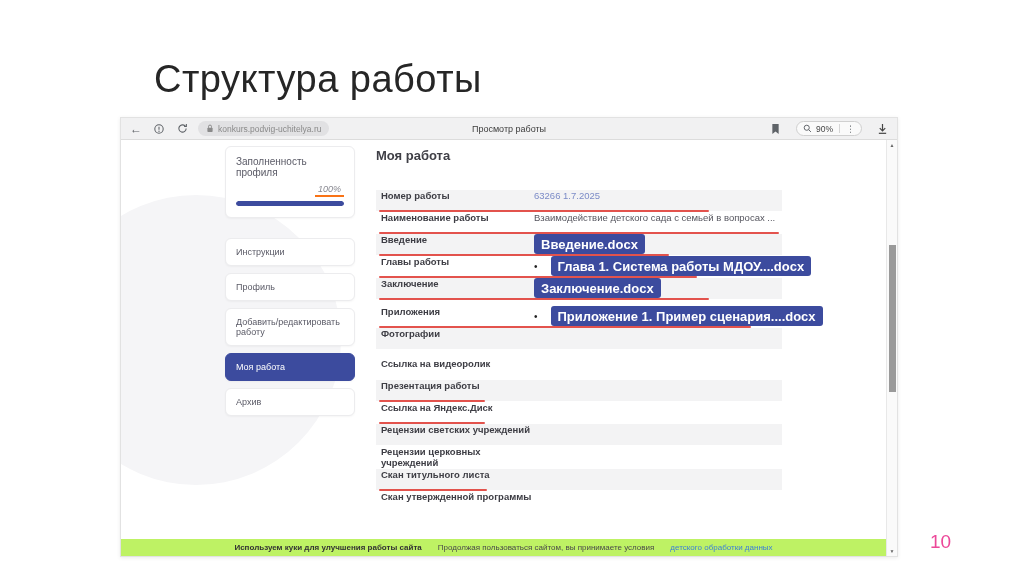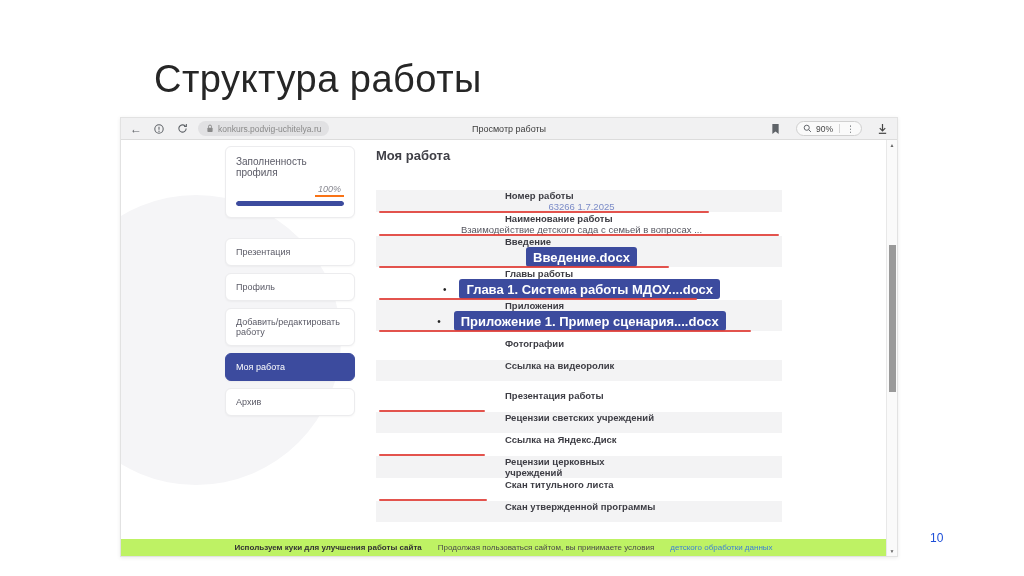--- a/index.html
+++ b/index.html
@@ -1,20 +1,20 @@
 <!DOCTYPE html>
 <html><head>
 <meta charset="utf-8">
 <style>
   * { margin:0; padding:0; box-sizing:border-box; }
   html,body { width:1024px; height:576px; background:#fff; font-family:"Liberation Sans", sans-serif; overflow:hidden; }
   .slide { position:relative; width:1024px; height:576px; background:#ffffff; }
 
   .slide-title { position:absolute; left:154px; top:58px; font-size:38px; font-weight:400; color:#262626; letter-spacing:0.5px; }
-  .page-number { position:absolute; left:930px; top:531px; font-size:12px; color:#1d4ed8; }
+  .page-number { position:absolute; left:930px; top:531px; font-size:19px; color:#ec4899; }
 
   
   .browser { position:absolute; left:120px; top:117px; width:778px; height:440px; background:#fff; border:1px solid #e2e2e2; box-shadow:0 1px 4px rgba(0,0,0,0.08); }
   .chrome { position:relative; height:22px; background:#f1f1f2; border-bottom:1px solid #dcdcdc; display:flex; align-items:center; padding:0 8px; gap:9px; }
   .chrome-icon { display:flex; align-items:center; justify-content:center; width:14px; height:14px; color:#5f6368; font-size:12px; line-height:1; cursor:pointer; flex:none; }
   .url-pill { display:flex; align-items:center; gap:4px; background:#e1e1e3; border-radius:9px; height:15px; padding:0 8px; font-size:8.5px; color:#8a8a8a; min-width:120px; }
   .tab-title { position:absolute; left:50%; transform:translateX(-50%); font-size:9px; color:#3c3c3c; }
   .chrome-right { margin-left:auto; display:flex; align-items:center; gap:13px; }
   .zoom-pill { display:flex; align-items:center; gap:4px; border:1px solid #d0d0d0; border-radius:9px; background:#fafafa; height:15px; padding:0 6px; font-size:8.5px; color:#444; }
   .zoom-pill .sep { width:1px; height:9px; background:#d5d5d5; margin:0 2px; }
@@ -31,21 +31,21 @@
   .profile-card { margin-bottom:20px; padding:9px 10px 11px; cursor:default; }
   .profile-title { font-size:10px; color:#5a5a66; }
   .percent-wrap { text-align:right; margin:6px 0 4px; }
   .percent { display:inline-block; font-size:9px; color:#8a8a92; border-bottom:2px solid #f97316; padding:0 3px 1px;font-style:italic; }
   .progress-track { height:5px; border-radius:3px; background:#e8e8ec; overflow:hidden; }
   .progress-fill { height:100%; background:#3c4b9e; border-radius:3px; }
 
   
   .content { position:absolute; left:255px; top:8px; width:406px; }
   .content-title { font-size:13px; font-weight:600; color:#3f3f46; margin-bottom:27px; }
-  .row { position:relative; display:flex; align-items:center; min-height:21px; padding-left:5px; margin-bottom:1px; font-size:9.5px; background:#fff;flex-direction:column; }
+  .row { position:relative; display:flex; align-items:flex-start; min-height:21px; padding-left:5px; margin-bottom:1px; font-size:9.5px; background:#fff; }
   .row:nth-child(odd) { background:#f3f3f4; }
   .row:nth-child(6) { margin-top:7px; }
   .row:nth-child(8) { margin-top:9px; }
   .row-label { flex:none; width:153px; font-weight:700; color:#3d3d44; }
   .row-value { display:flex; align-items:center; }
   .bullet { color:#222; margin-right:13px; font-size:10px; }
   .val { color:#55555e; }
   .link { color:#7b8bc7; cursor:pointer; }
   .badge { background:#3c4b9e; color:#fff; font-size:13px; font-weight:700; padding:2.5px 7px; border-radius:3px; cursor:pointer; white-space:nowrap; }
   .redline { position:absolute; left:3px; bottom:-1px; height:2px; background:#e0403a; border-radius:1px; opacity:0.9; }
@@ -132,21 +132,21 @@
         <div class="side-card profile-card">
           <div class="profile-title">Заполненность профиля</div>
           <div class="percent-wrap">
             <span class="percent">100%</span>
           </div>
           <div class="progress-track">
             <div class="progress-fill" style="width:100%"></div>
           </div>
         </div>
         <div id="sidebar-list">
-            <div class="side-card"><span class="side-label">Презентация</span></div>
+            <div class="side-card"><span class="side-label">Инструкции</span></div>
             <div class="side-card"><span class="side-label">Профиль</span></div>
             <div class="side-card"><span class="side-label">Добавить/редактировать работу</span></div>
             <div class="side-card active"><span class="side-label">Моя работа</span></div>
             <div class="side-card"><span class="side-label">Архив</span></div>
           </div>
       </div>
 
       <div class="content">
         <div class="content-title">Моя работа</div>
         <div id="rows-list">
@@ -173,20 +173,27 @@
             </div>
             <div class="row">
               <span class="row-label">Главы работы</span>
               <span class="row-value">
                 <span class="bullet">•</span>
                 <span class="badge">Глава 1. Система работы МДОУ....docx</span>
               </span>
               <div class="redline" style="width: 318px;"></div>
             </div>
             <div class="row">
+              <span class="row-label">Заключение</span>
+              <span class="row-value">
+                <span class="badge">Заключение.docx</span>
+              </span>
+              <div class="redline" style="width: 330px;"></div>
+            </div>
+            <div class="row">
               <span class="row-label">Приложения</span>
               <span class="row-value">
                 <span class="bullet">•</span>
                 <span class="badge">Приложение 1. Пример сценария....docx</span>
               </span>
               <div class="redline" style="width: 372px;"></div>
             </div>
             <div class="row">
               <span class="row-label">Фотографии</span>
               <span class="row-value"></span>
@@ -194,27 +201,27 @@
             <div class="row">
               <span class="row-label">Ссылка на видеоролик</span>
               <span class="row-value"></span>
             </div>
             <div class="row">
               <span class="row-label">Презентация работы</span>
               <span class="row-value"></span>
               <div class="redline" style="width: 106px;"></div>
             </div>
             <div class="row">
+              <span class="row-label">Ссылка на Яндекс.Диск</span>
+              <span class="row-value"></span>
+              <div class="redline" style="width: 106px;"></div>
+            </div>
+            <div class="row">
               <span class="row-label">Рецензии светских учреждений</span>
               <span class="row-value"></span>
-            </div>
-            <div class="row">
-              <span class="row-label">Ссылка на Яндекс.Диск</span>
-              <span class="row-value"></span>
-              <div class="redline" style="width: 106px;"></div>
             </div>
             <div class="row">
               <span class="row-label">Рецензии церковных учреждений</span>
               <span class="row-value"></span>
             </div>
             <div class="row">
               <span class="row-label">Скан титульного листа</span>
               <span class="row-value"></span>
               <div class="redline" style="width: 108px;"></div>
             </div>

